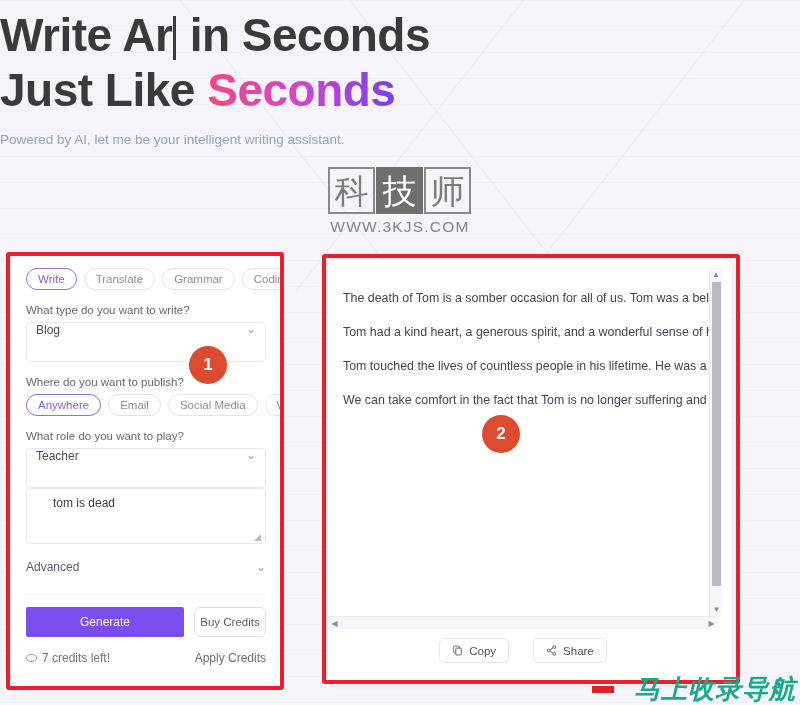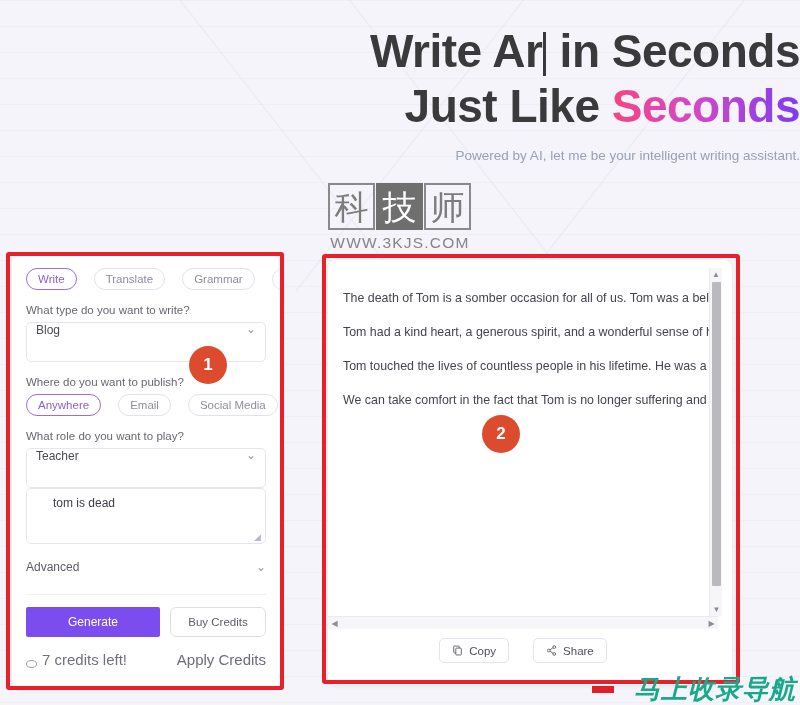--- a/index.html
+++ b/index.html
@@ -39,22 +39,22 @@
     transform-origin: top left;
   }
   #bg-diag i.d1 { left: 70px;  top: -140px; transform: rotate(-38deg); }
   #bg-diag i.d2 { left: 255px; top: -120px; transform: rotate(-38deg); }
   #bg-diag i.d3 { left: 640px; top: -150px; transform: rotate(38deg); }
   #bg-diag i.d4 { left: 775px; top: -40px;  transform: rotate(38deg); }
 
   
   #hero {
     position: relative;
-    padding-top: 24px;
-    text-align: right;
+    padding-top: 8px;
+    text-align: left;
   }
   .headline {
     font-size: 46px;
     line-height: 55px;
     font-weight: bold;
     color: #3a3a3c;
     letter-spacing: -0.5px;
   }
   .headline .caret {
     display: inline-block;
@@ -126,21 +126,21 @@
     top: 6px;
     width: 268px;
     height: 433px;
     background: #ffffff;
     border-radius: 8px;
     box-shadow: 0 1px 4px rgba(60,60,110,0.10);
     overflow: hidden;
     padding: 12px 14px 0 14px;
   }
 
-  .pill-row { display: flex; gap: 17px; white-space: nowrap; }
+  .pill-row { display: flex; gap: 7px; white-space: nowrap; }
   .pill {
     border: 1px solid #e2e2ec;
     border-radius: 14px;
     padding: 4px 11px;
     font-size: 11.5px;
     color: #8d8d9e;
     background: #fff;
     flex: none;
   }
   .pill.active {
@@ -209,35 +209,35 @@
     flex: 1;
     height: 30px;
     background: #7c4dee;
     color: #fff;
     border: none;
     border-radius: 2px;
     font-size: 12px;
     font-family: inherit;
   }
   .btn-buy {
-    width: 96px;
+    width: 72px;
     height: 30px;
     background: #fff;
     color: #5d5d68;
     border: 1px solid #ddddea;
     border-radius: 6px;
     font-size: 11.5px;
     font-family: inherit;
   }
 
   .credits-row {
     display: flex;
-    align-items: flex-end;
+    align-items: center;
     margin-top: 14px;
-    font-size: 15px;
+    font-size: 12px;
     color: #70707c;
   }
   .coin {
     display: inline-block;
     width: 11px;
     height: 8px;
     border: 1px solid #9b9ba8;
     border-radius: 50%;
     margin-right: 5px;
   }

